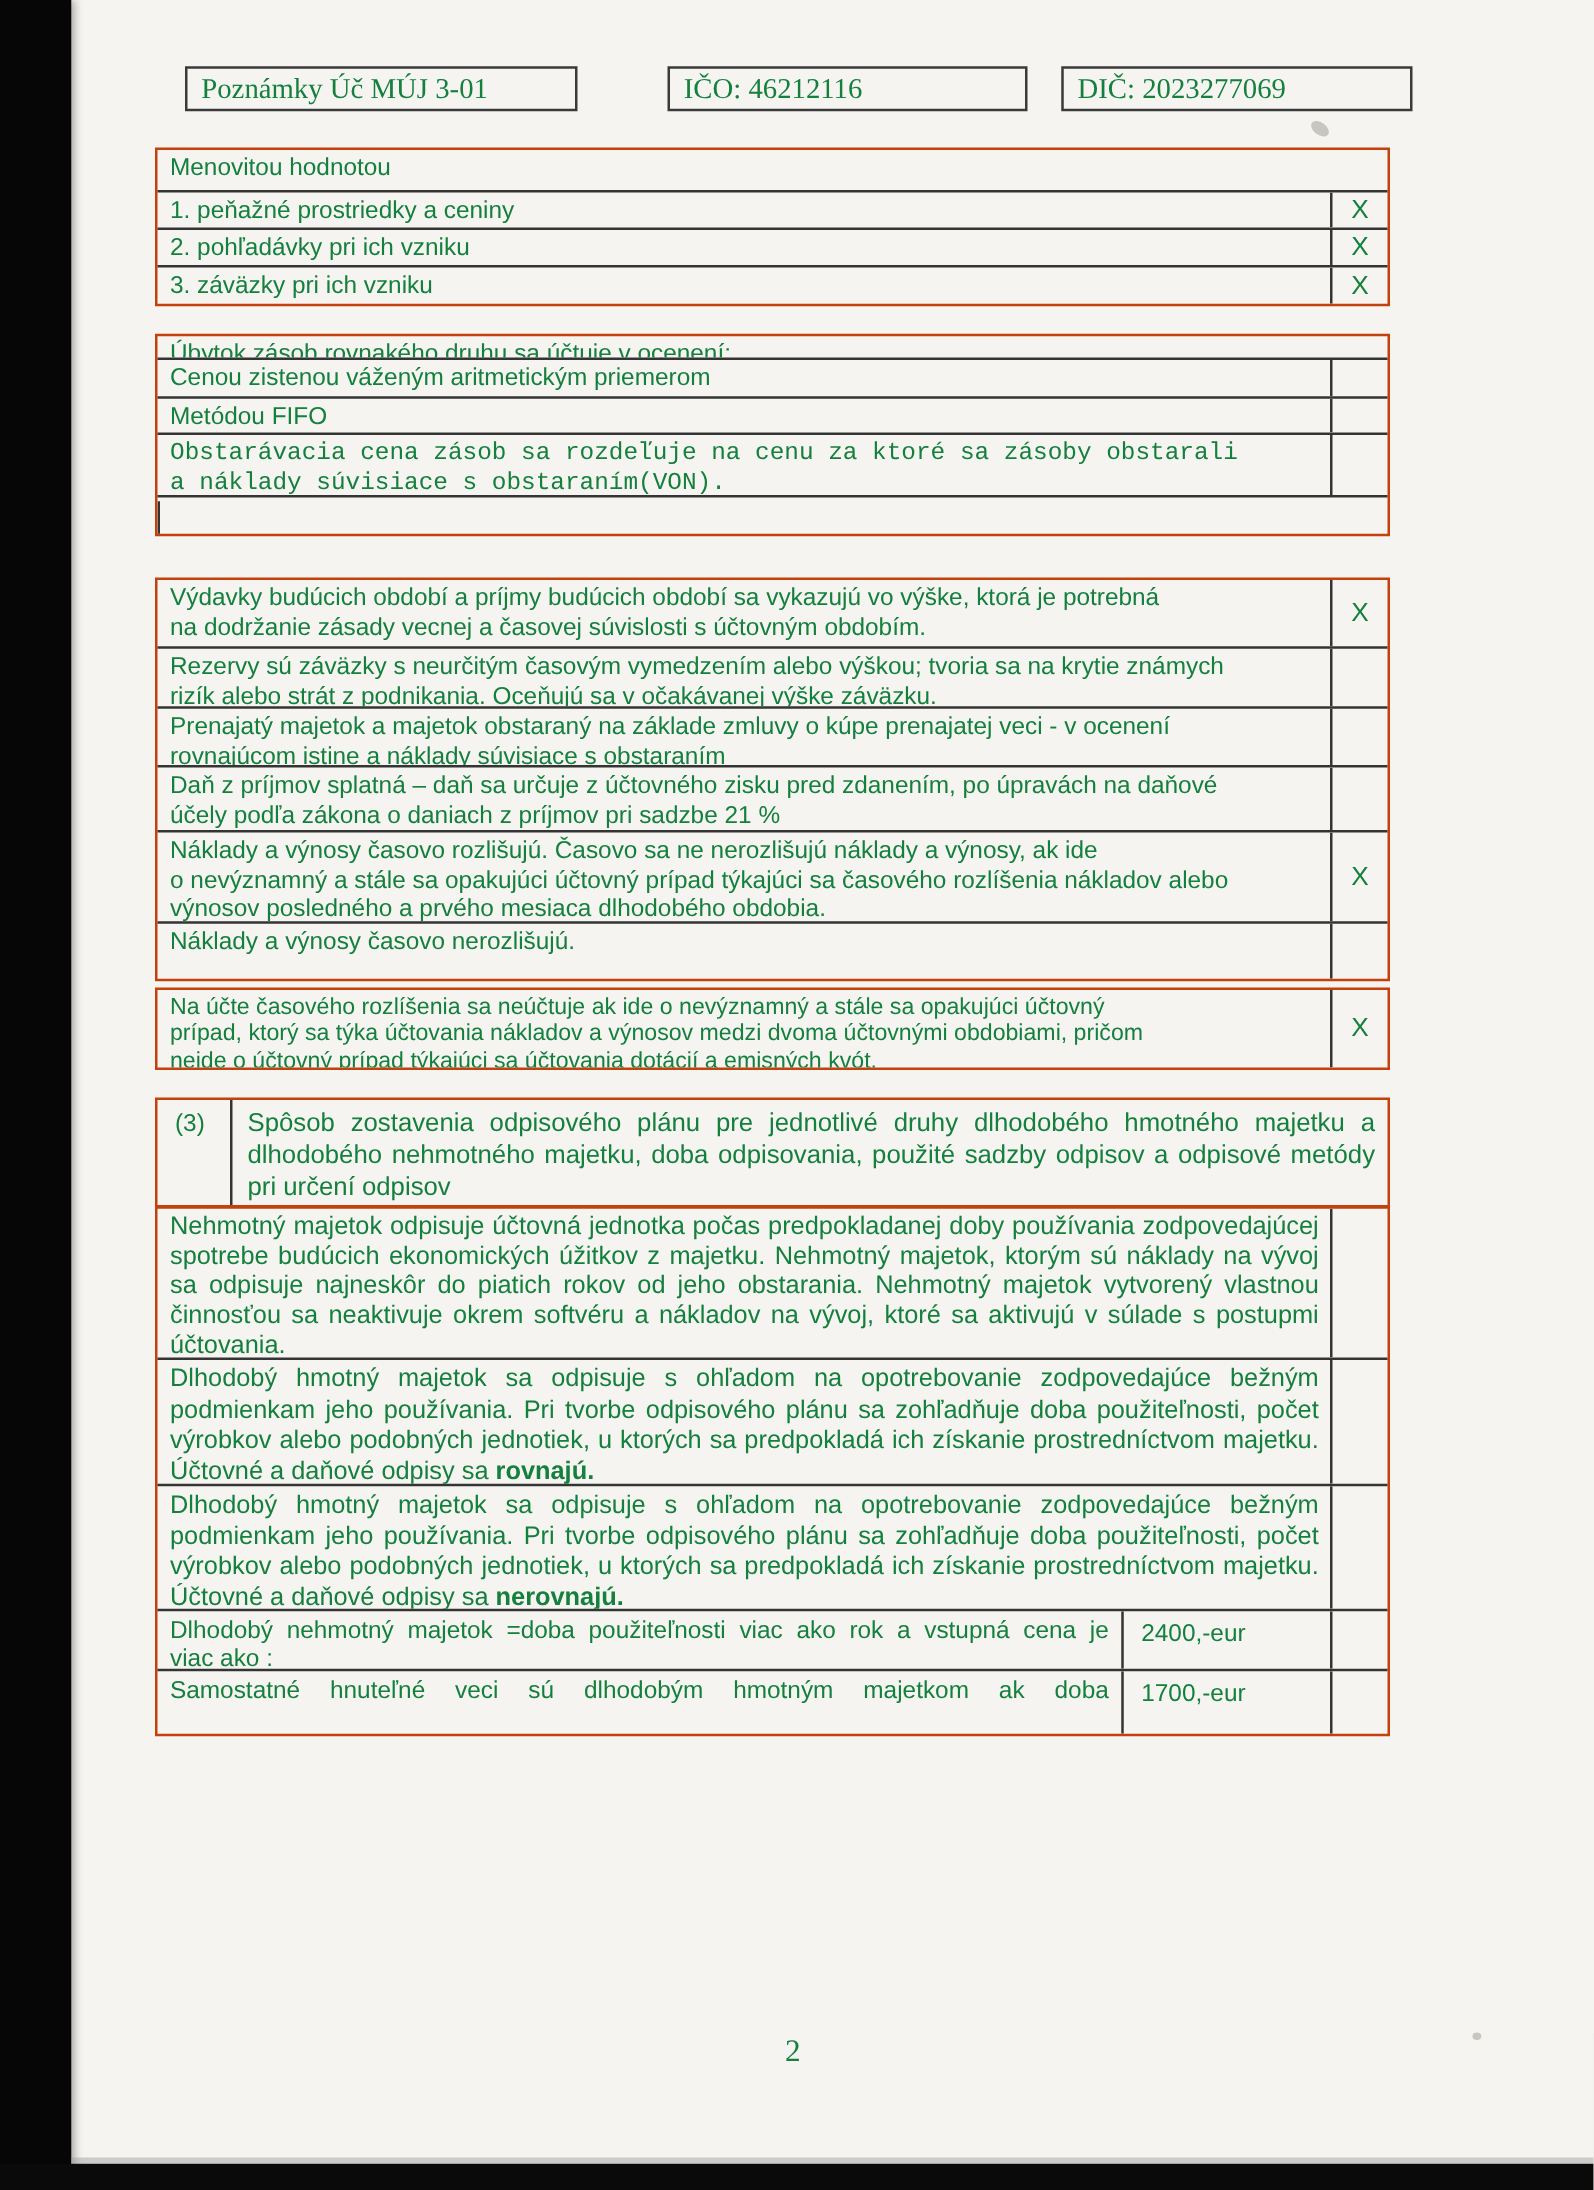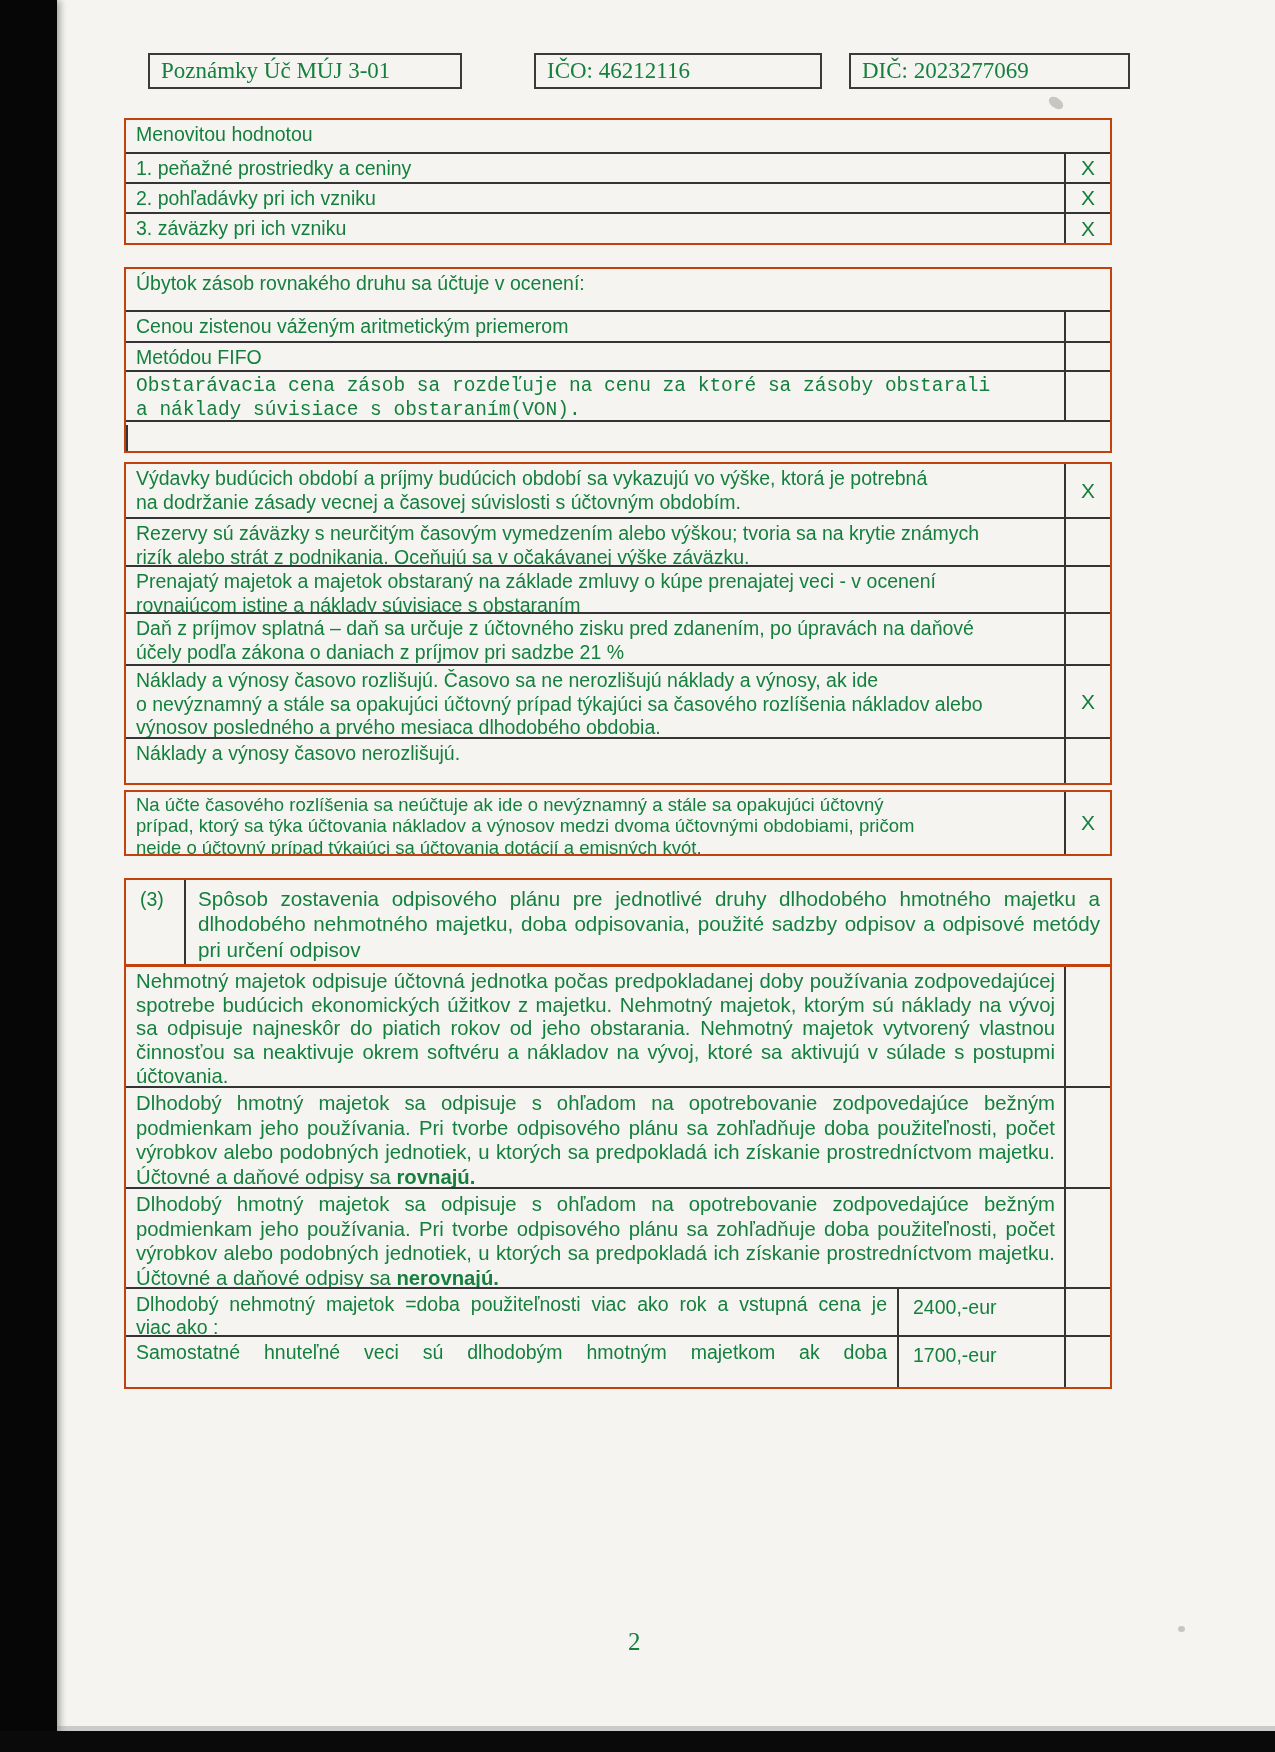--- a/index.html
+++ b/index.html
@@ -95,21 +95,21 @@
       <div class="ctext">2. pohľadávky pri ich vzniku</div>
       <div class="cmark">X</div>
     </div>
     <div class="row" style="height:31px;">
       <div class="ctext">3. záväzky pri ich vzniku</div>
       <div class="cmark">X</div>
     </div>
   </div>
 
   <div class="tbl" style="top:267px;">
-    <div class="row first" style="height:41px;">
+    <div class="row first" style="height:17px;">
       <div class="ctext">Úbytok zásob rovnakého druhu sa účtuje v ocenení:</div>
     </div>
     <div class="row" style="height:31px;">
       <div class="ctext">Cenou zistenou váženým aritmetickým priemerom</div>
       <div class="cmark"></div>
     </div>
     <div class="row" style="height:29px;">
       <div class="ctext">Metódou FIFO</div>
       <div class="cmark"></div>
     </div>

